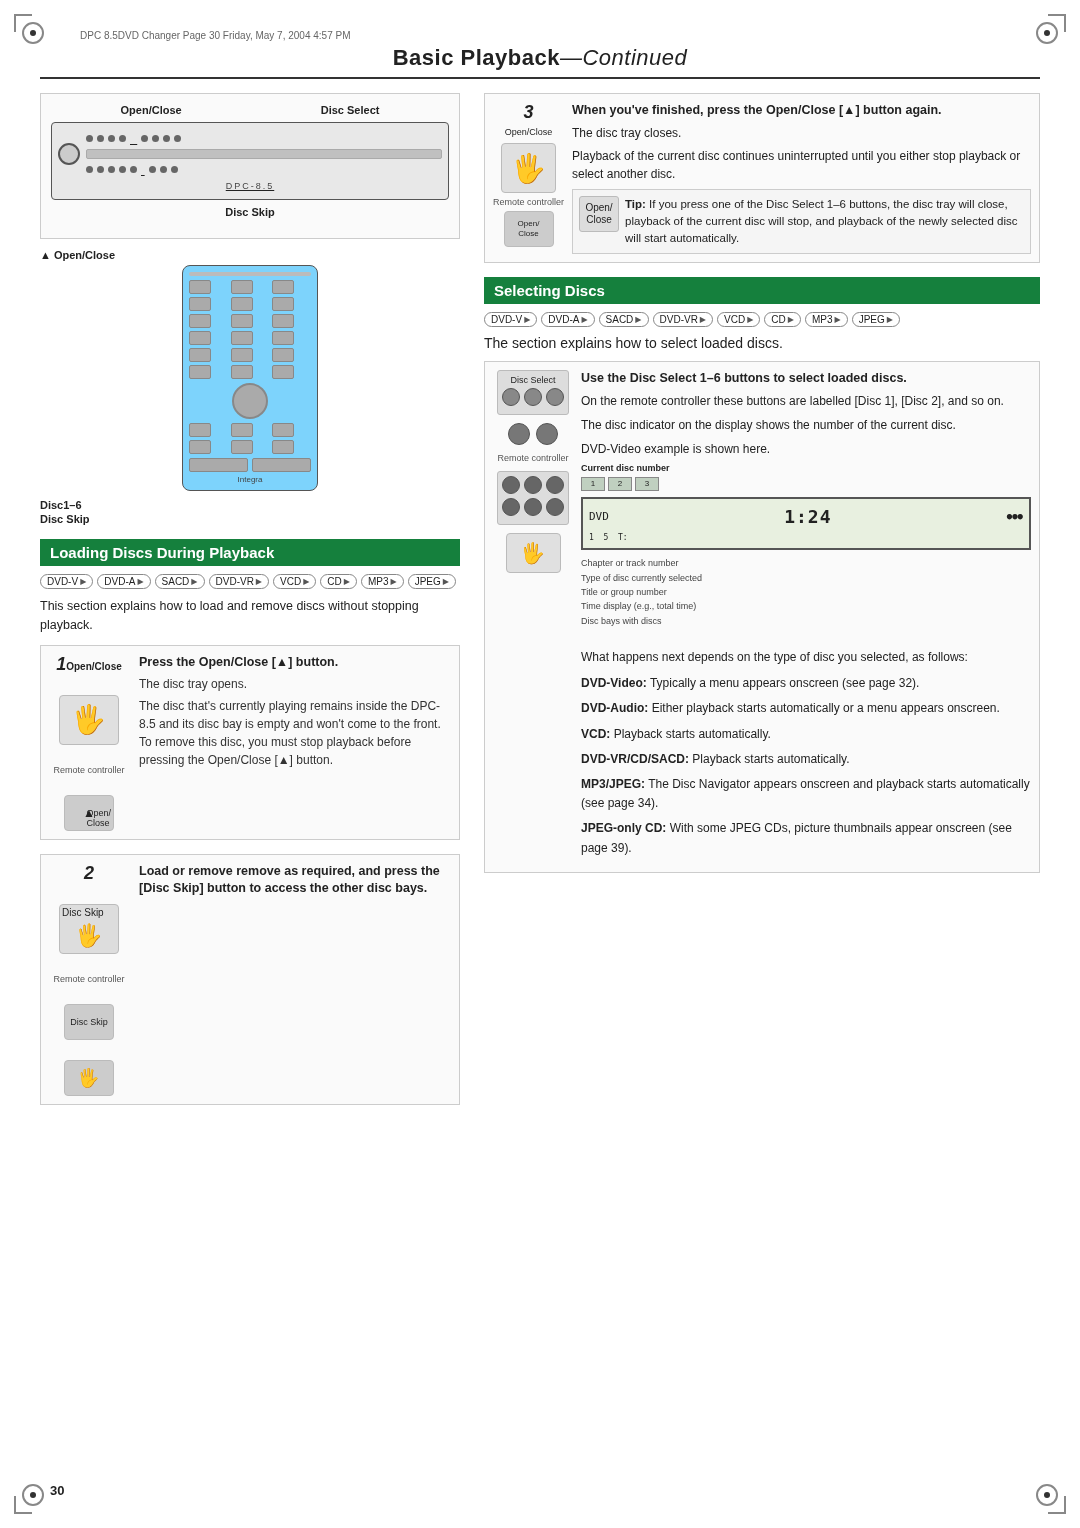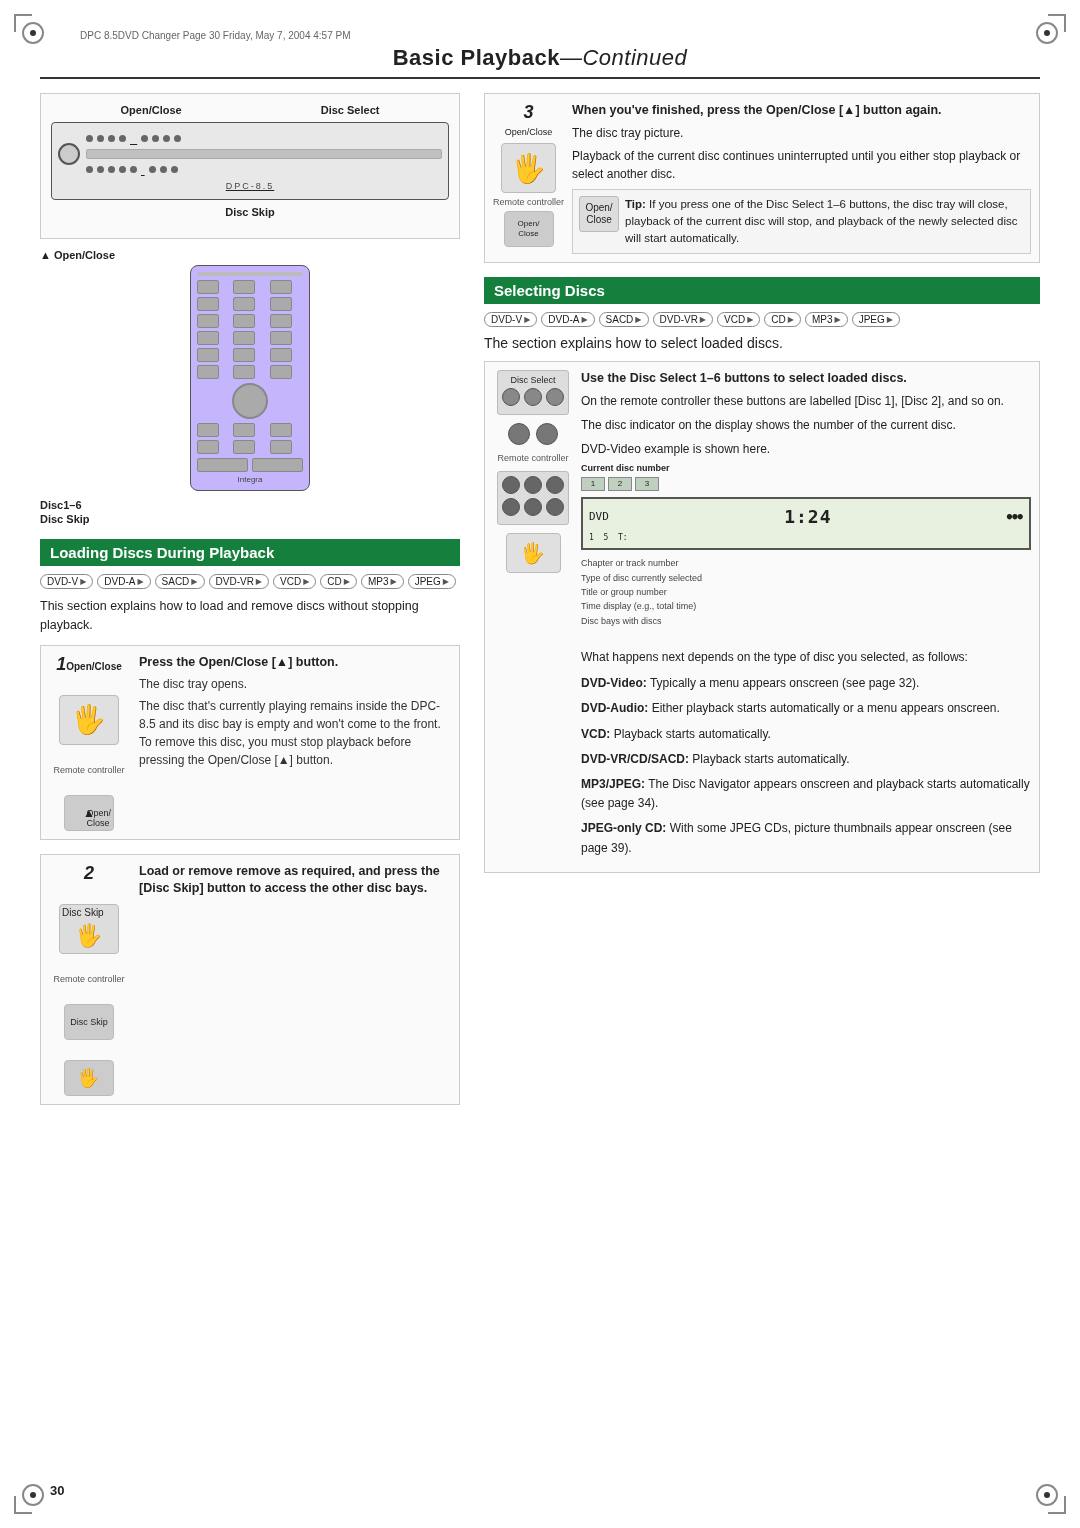--- a/index.html
+++ b/index.html
@@ -122,23 +122,23 @@
     .disc-skip-label {
       font-size: 11px;
       font-weight: bold;
       text-align: center;
       margin-bottom: 10px;
     }
     
     .remote-box {
       border: 1.5px solid #555;
       border-radius: 8px;
-      width: 120px;
+      width: 136px;
       padding: 6px;
-      background: #c4b5fd;
+      background: #7dd3fc;
       margin: 0 auto;
     }
     .remote-buttons-grid {
       display: grid;
       grid-template-columns: repeat(3, 1fr);
       gap: 3px;
       margin-bottom: 4px;
     }
     .r-btn {
       width: 22px; height: 14px;
@@ -501,21 +501,21 @@
           <div class="step-icon-area" style="width:55px;">
             <span class="hand-icon">🖐</span>
           </div>
           <div class="small-label">Remote controller</div>
           <div class="step-icon-area" style="width:50px; height:36px; background:#ccc;">
             <span style="font-size:8px; text-align:center; line-height:1.2;">Open/<br>Close</span>
           </div>
         </div>
         <div class="right-step-body">
           <div class="step-title">When you've finished, press the Open/Close [▲] button again.</div>
-          <p style="margin-bottom:5px;">The disc tray picture.</p>
+          <p style="margin-bottom:5px;">The disc tray closes.</p>
           <p style="font-size:12px; line-height:1.5; margin-bottom:6px;">Playback of the current disc continues uninterrupted until you either stop playback or select another disc.</p>
           <div class="tip-block">
             <div class="tip-icon-area">
               <span style="font-size:10px; text-align:center; line-height:1.2;">Open/<br>Close</span>
             </div>
             <div>
               <span class="text-bold">Tip:</span> <span>If you press one of the Disc Select 1–6 buttons, the disc tray will close, playback of the current disc will stop, and playback of the newly selected disc will start automatically.</span>
             </div>
           </div>
         </div>

